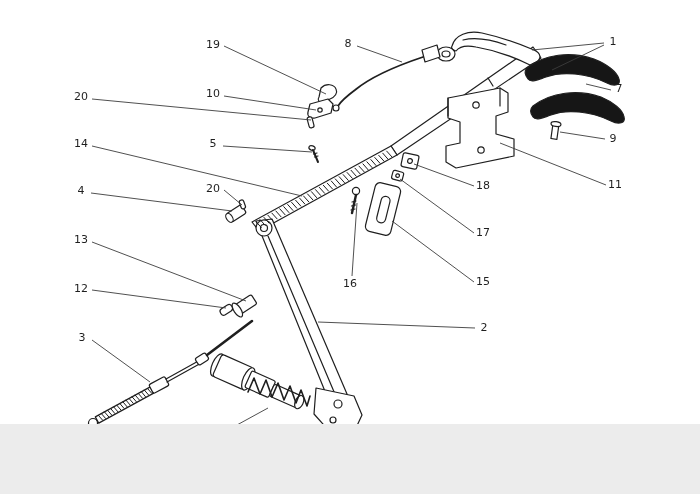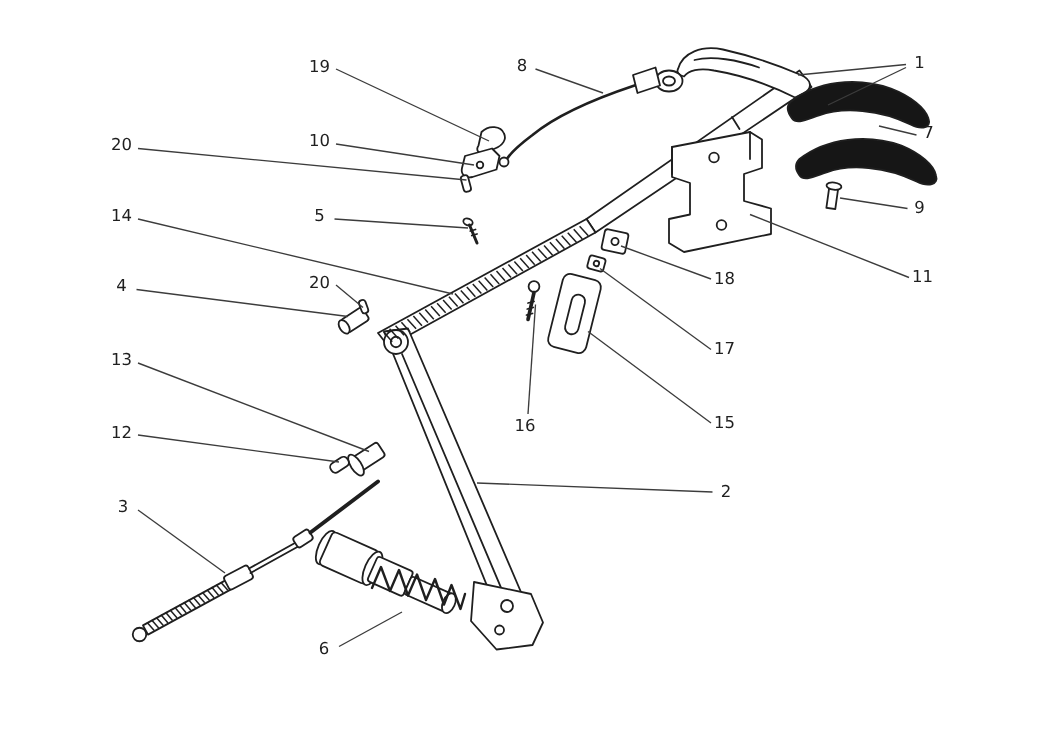--- a/index.html
+++ b/index.html
@@ -1,16 +1,16 @@
 <!DOCTYPE html>
 <html style="--paper: #ffffff; --ink: #1f1f1f; --grip: #161616; --leader: #3c3c3c;"><head>
 <meta charset="utf-8">
 <style>
   html,body{margin:0;padding:0;background:#ececec;}
-  .page{width:700px;height:494px;background:var(--paper,#ffffff);position:relative;margin:0 auto;overflow:hidden;}
+  .page{width:700px;height:424px;background:var(--paper,#ffffff);position:relative;margin:0 auto;overflow:hidden;}
   svg{display:block;width:700px;height:494px;}
   #parts{stroke:var(--ink,#1f1f1f);stroke-width:1.2;stroke-linejoin:round;stroke-linecap:round;fill:none;}
   .grip{fill:var(--grip,#161616);stroke:var(--ink,#1f1f1f);}
   #hatch-ticks line{stroke:var(--ink,#1f1f1f);stroke-width:1;}
   #callouts text{font:11px "DejaVu Sans", sans-serif;fill:var(--ink,#1f1f1f);text-anchor:middle;}
   #callouts line{stroke:var(--leader,#3c3c3c);stroke-width:0.9;}
 </style>
 </head>
 <body>
 

